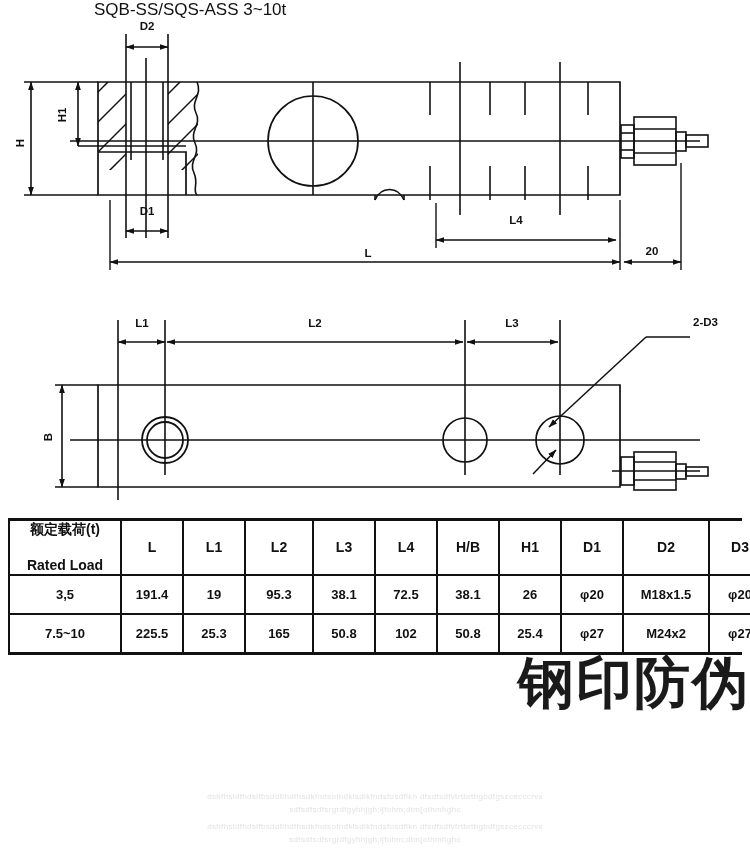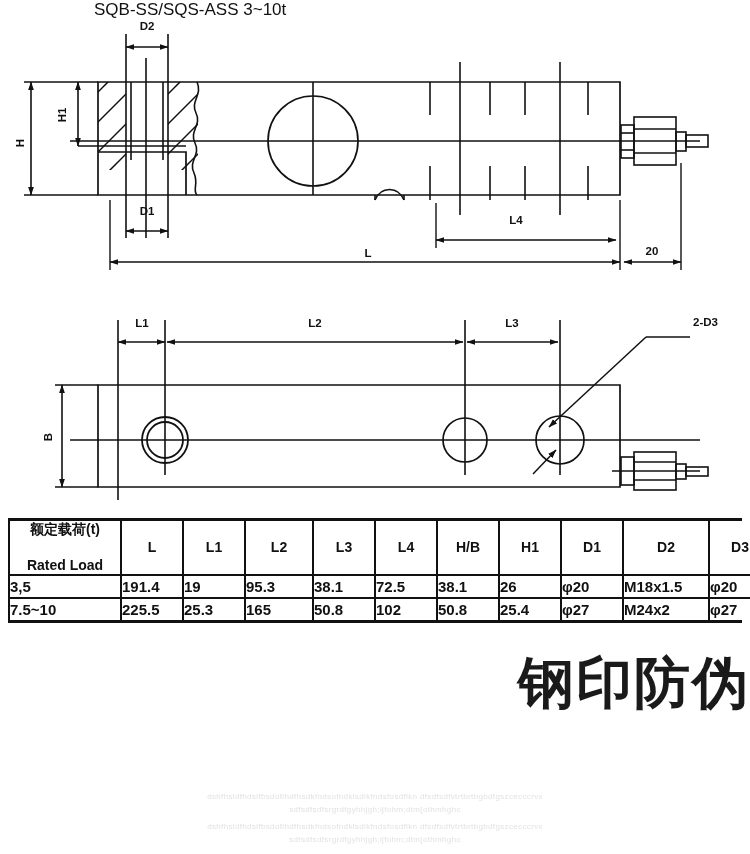--- a/index.html
+++ b/index.html
@@ -35,23 +35,23 @@
   table.spec tr.hdr td{
     border-left:2px solid #111;border-right:2px solid #111;
     border-top:none;border-bottom:2px solid #111;
     text-align:center;vertical-align:middle;
     font-size:14px;font-weight:bold;color:#111;
     height:42px;line-height:1.12;padding:1px 0;
   }
   table.spec tr.row td{
     border-left:2px solid #111;border-right:2px solid #111;
     border-top:none;border-bottom:2px solid #111;
-    vertical-align:middle;
-    font-size:15px;font-weight:bold;color:#111;
-    height:21px;padding:0;
+    text-align:center;vertical-align:middle;
+    font-size:13px;font-weight:bold;color:#111;
+    height:21px;padding:8px;
   }
   table.spec tr.row.last td{border-bottom:none;}
   table.spec td.firstcol{border-left:none;}
   table.spec td.lastcol{border-right:none;}
   .tbl-rule-top{height:3px;background:#111;width:734px;}
   .tbl-rule-bot{height:3px;background:#111;width:734px;}
   .cn-line{font-size:14px;}
   .en-line{font-size:14px;margin-top:20px;}
 
   

